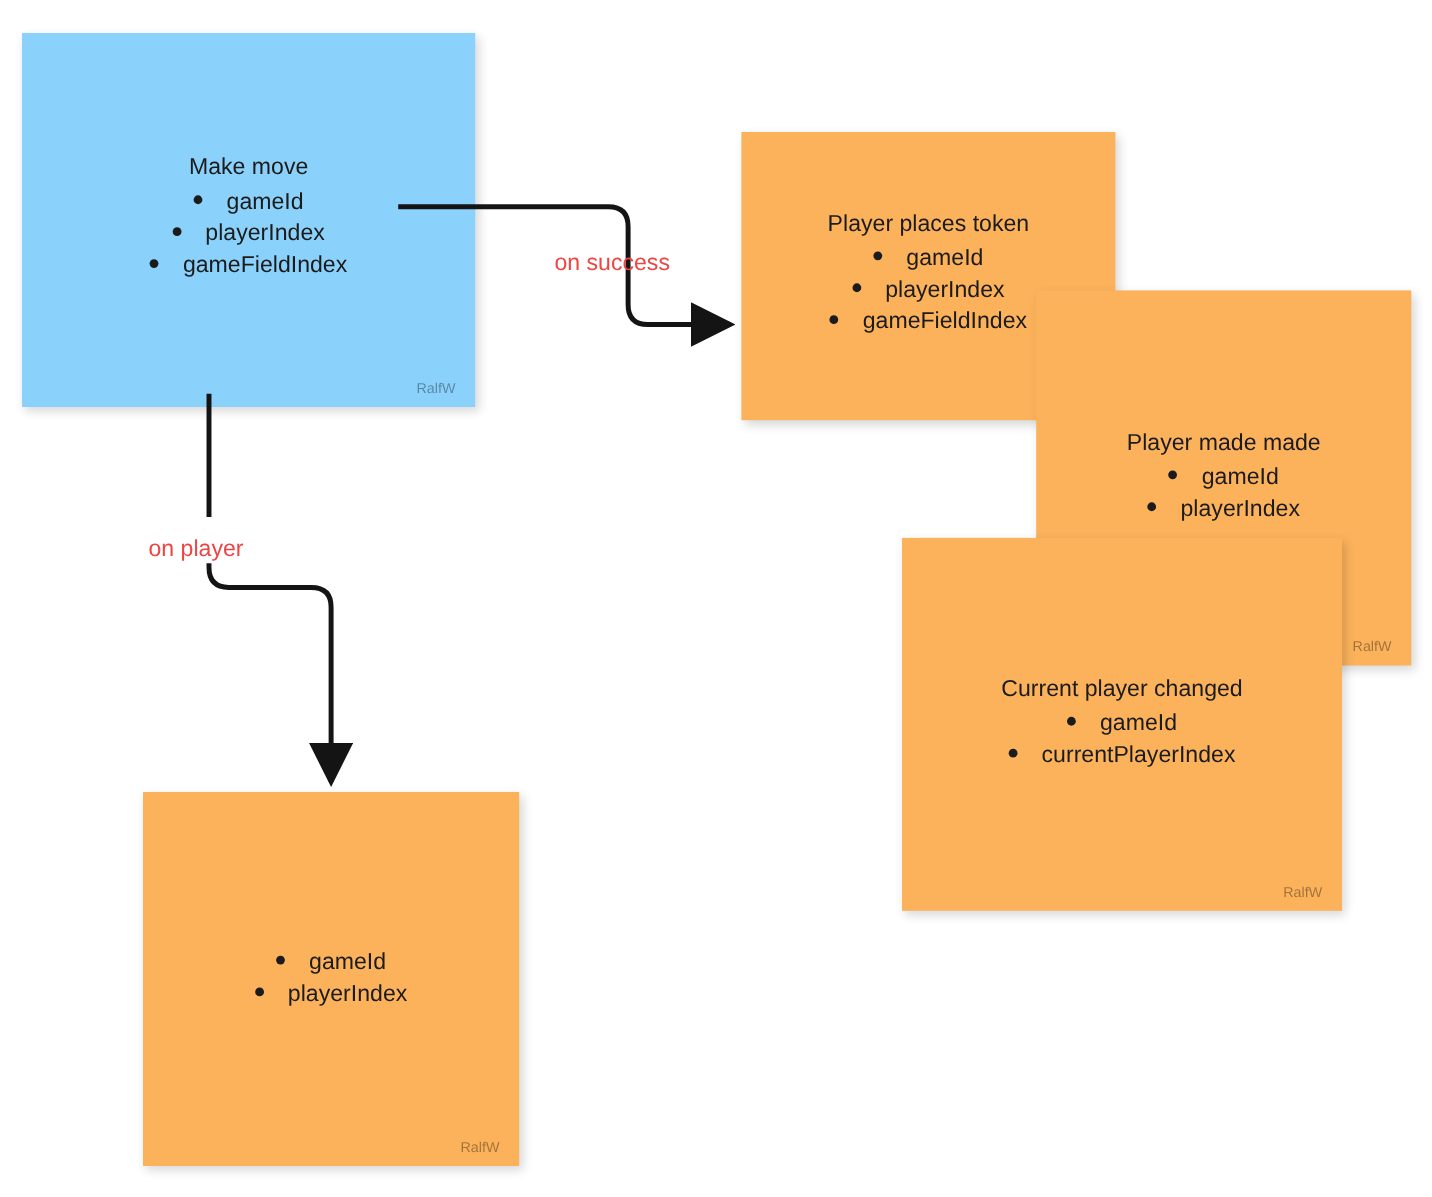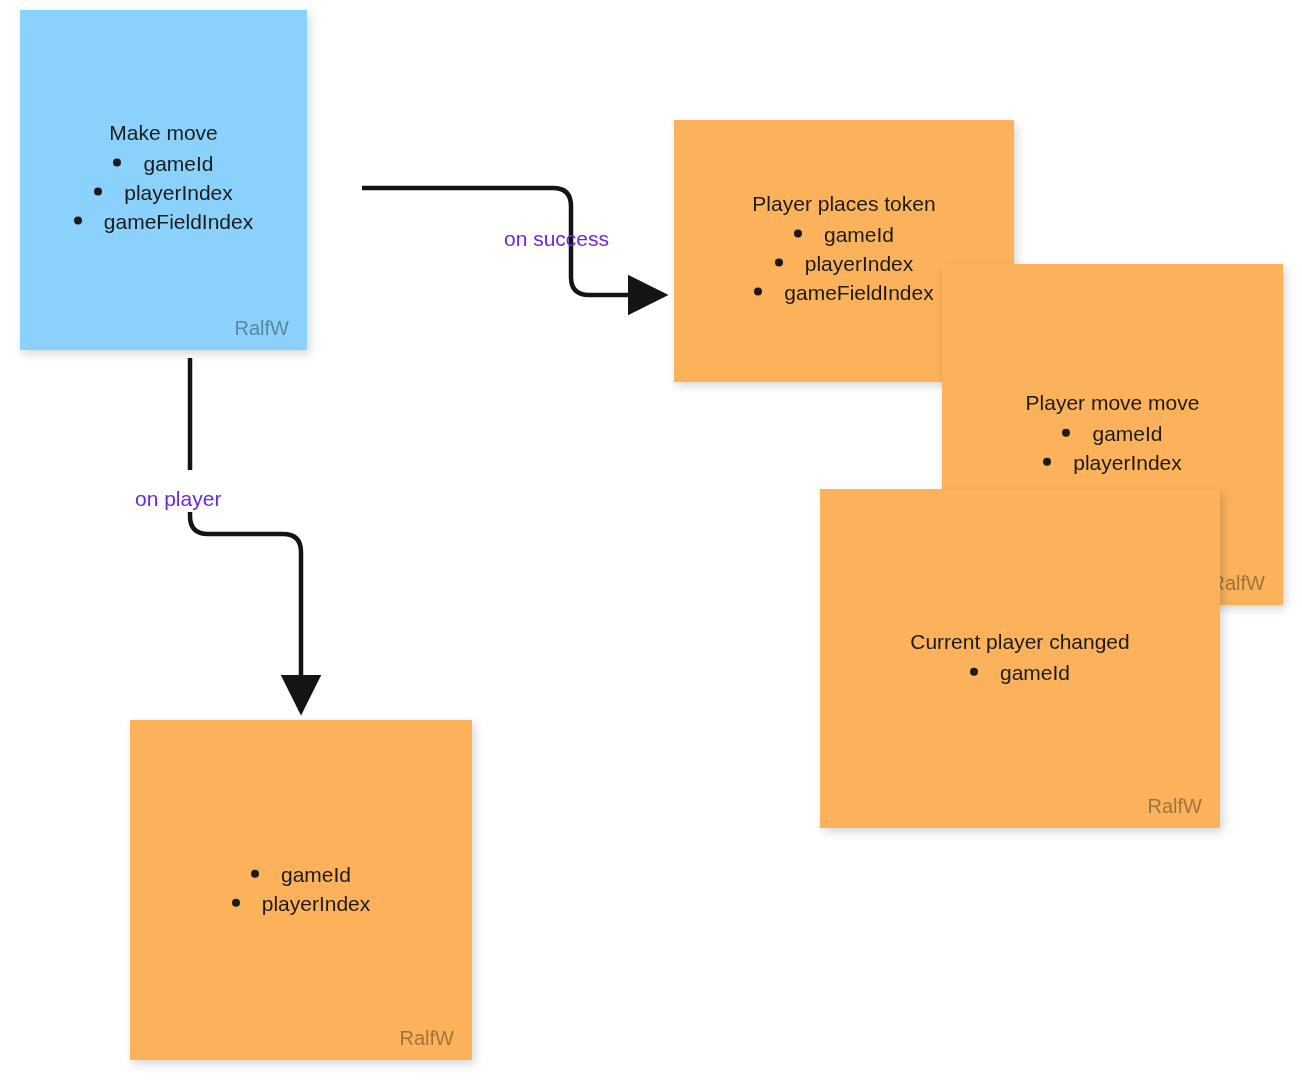--- a/index.html
+++ b/index.html
@@ -67,56 +67,56 @@
     background: #1b1b1b;
     vertical-align: middle;
     position: relative;
     top: -2px;
     margin-right: 22px;
   }
   .card-author {
     position: absolute;
     right: 18px;
     bottom: 10px;
-    font-size: 20px;
+    font-size: 13px;
     color: rgba(0,0,0,0.36);
     white-space: nowrap;
   }
 
   
   #arrows {
     position: absolute;
     left: 0; top: 0;
     width: 1302px;
     height: 1088px;
     pointer-events: none;
   }
 
   
   .edge-label {
     position: absolute;
     font-size: 21px;
-    color: #6d28d9;
+    color: #ef4444;
     white-space: nowrap;
     line-height: 21px;
   }
 
   
   .z1 { z-index: 3; }
   .z2 { z-index: 4; }
   .z3 { z-index: 5; }
   .zarrow { z-index: 6; }
   .zlabel { z-index: 7; }
 </style>
 </head>
 <body>
 
 <div id="canvas">
 
-  <div class="card blue z3" style="left:20px; top:10px; width:287px; height:340px;">
+  <div class="card blue z3" style="left:20px; top:30px; width:412px; height:340px;">
     <div class="card-body">
       <span class="card-title">Make move</span>
       <ul class="card-list">
         <li><span class="bullet"></span><span>gameId</span></li>
         <li><span class="bullet"></span><span>playerIndex</span></li>
         <li><span class="bullet"></span><span>gameFieldIndex</span></li>
       </ul>
     </div>
     <div class="card-author">RalfW</div>
   </div>
@@ -128,34 +128,35 @@
         <li><span class="bullet"></span><span>gameId</span></li>
         <li><span class="bullet"></span><span>playerIndex</span></li>
         <li><span class="bullet"></span><span>gameFieldIndex</span></li>
       </ul>
     </div>
     <div class="card-author">RalfW</div>
   </div>
 
   <div class="card orange z2" style="left:942px; top:264px; width:341px; height:341px;">
     <div class="card-body">
-      <span class="card-title">Player move move</span>
+      <span class="card-title">Player made made</span>
       <ul class="card-list">
         <li><span class="bullet"></span><span>gameId</span></li>
         <li><span class="bullet"></span><span>playerIndex</span></li>
       </ul>
     </div>
     <div class="card-author">RalfW</div>
   </div>
 
   <div class="card orange z3" style="left:820px; top:489px; width:400px; height:339px;">
     <div class="card-body">
       <span class="card-title">Current player changed</span>
       <ul class="card-list">
         <li><span class="bullet"></span><span>gameId</span></li>
+        <li><span class="bullet"></span><span>currentPlayerIndex</span></li>
       </ul>
     </div>
     <div class="card-author">RalfW</div>
   </div>
 
   <div class="card orange z1" style="left:130px; top:720px; width:342px; height:340px;">
     <div class="card-body">
       <ul class="card-list">
         <li><span class="bullet"></span><span>gameId</span></li>
         <li><span class="bullet"></span><span>playerIndex</span></li>

